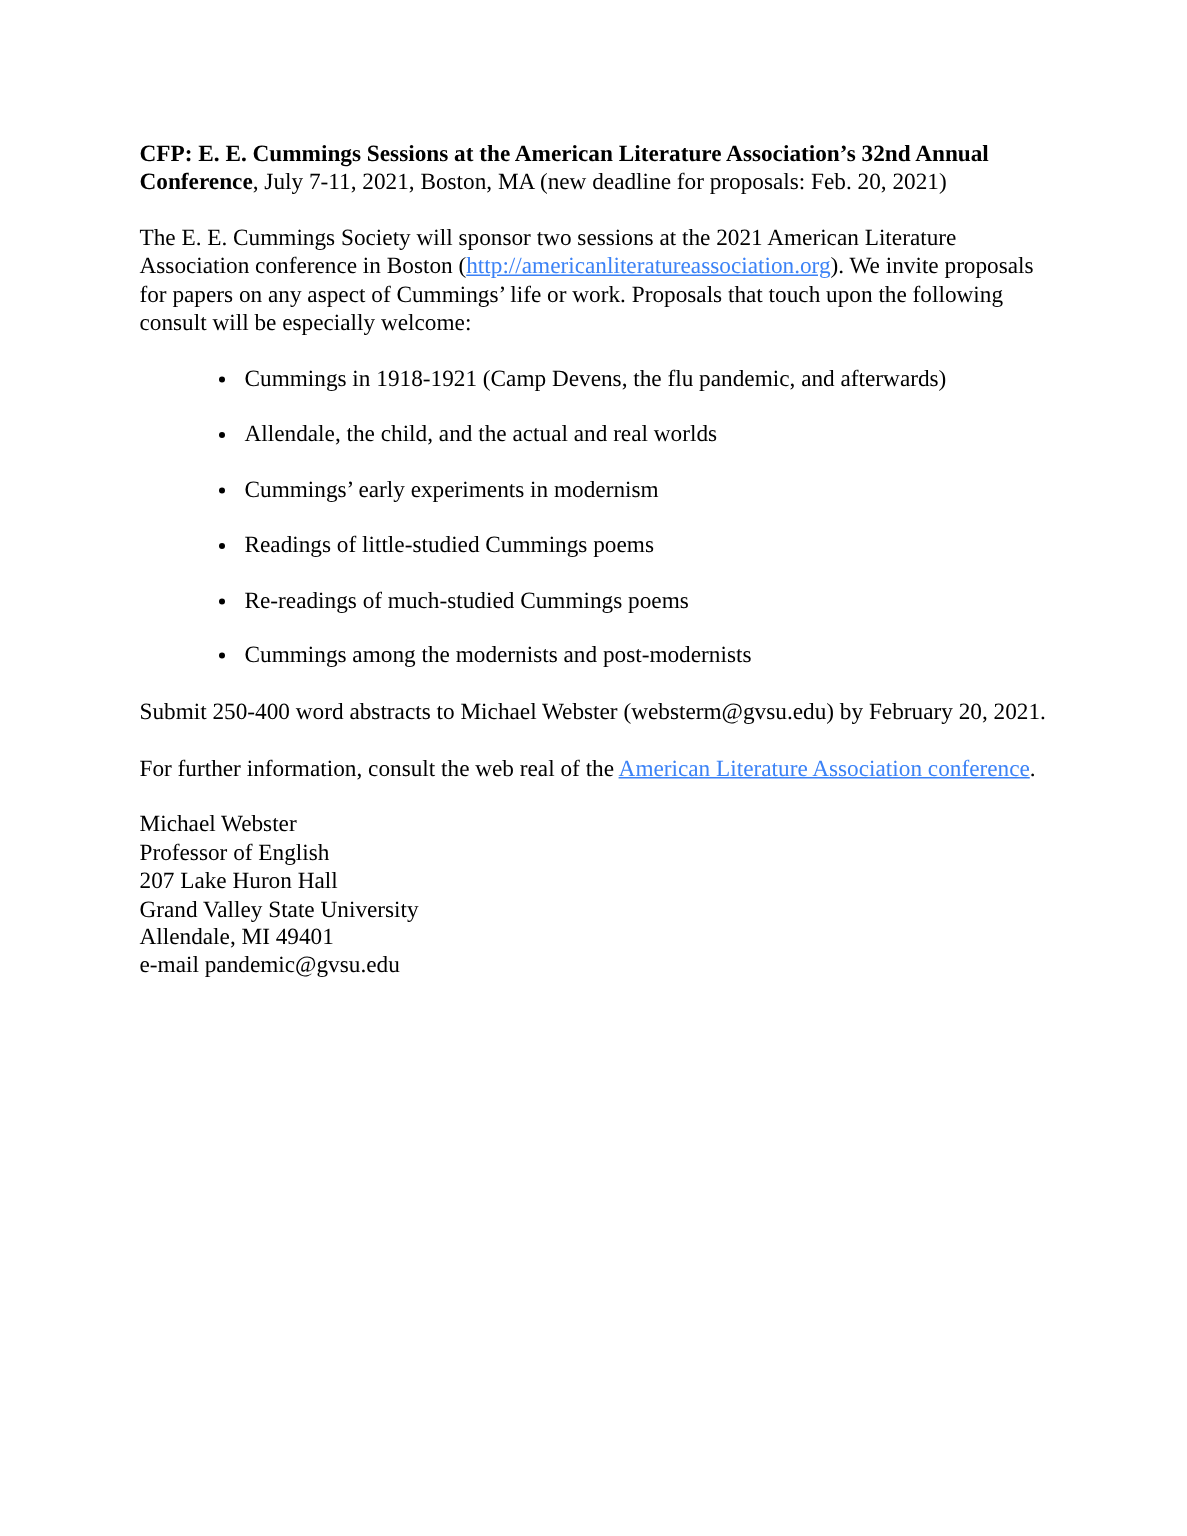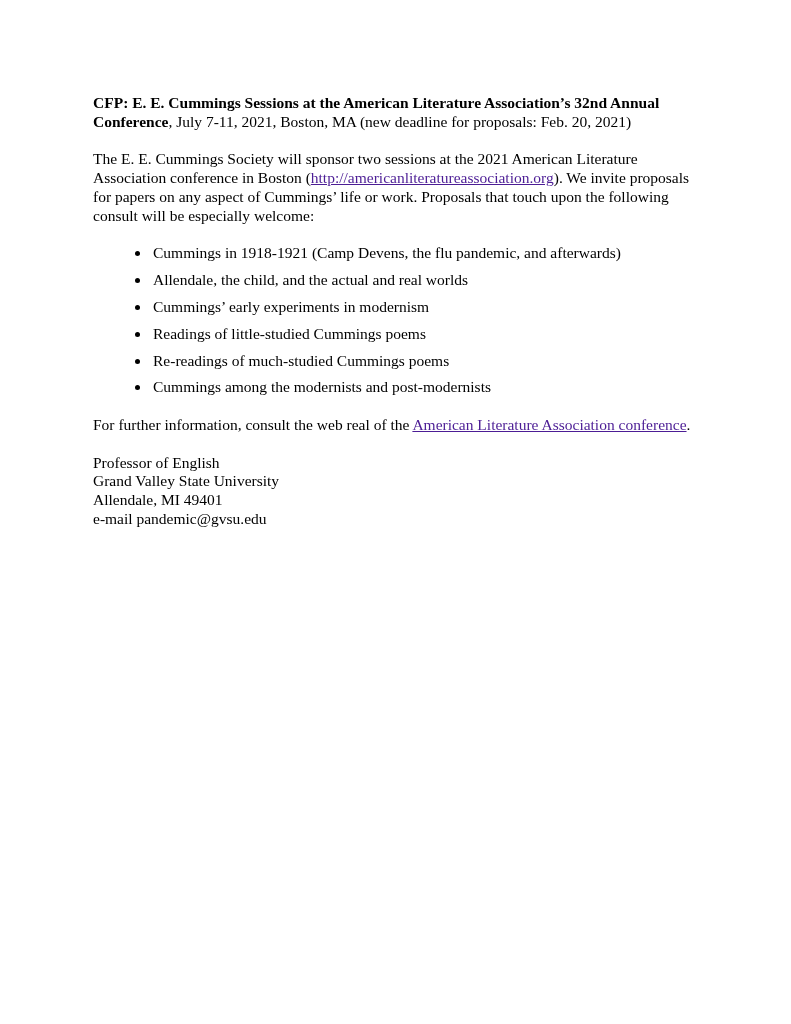--- a/index.html
+++ b/index.html
@@ -25,31 +25,31 @@
     color: #000000;
     -webkit-font-smoothing: antialiased;
   }
   p {
     margin: 0 0 18.8px 0;
   }
   .title strong {
     font-weight: bold;
   }
   a.doc-link {
-    color: #4c1d95;
+    color: #3b82f6;
     text-decoration: underline;
     cursor: pointer;
   }
   ul.topics {
     margin: 0 0 18.8px 0;
     padding-left: 50px;
     list-style-type: disc;
   }
   ul.topics li {
-    margin: 8px;
+    margin: 18px;
     padding-left: 2px;
   }
   .signature div {
     margin: 0;
   }
 </style>
 </head>
 <body>
 
 <div class="page">
@@ -61,24 +61,27 @@
 
     <ul class="topics">
       <li>Cummings in 1918-1921 (Camp Devens, the flu pandemic, and afterwards)</li>
       <li>Allendale, the child, and the actual and real worlds</li>
       <li>Cummings’ early experiments in modernism</li>
       <li>Readings of little-studied Cummings poems</li>
       <li>Re-readings of much-studied Cummings poems</li>
       <li>Cummings among the modernists and post-modernists</li>
     </ul>
 
+    <p>Submit 250-400 word abstracts to Michael Webster (websterm@gvsu.edu) by February 20, 2021.</p>
 
     <p><span>For further information, consult the web real of the </span><a class="doc-link">American Literature Association conference</a><span>.</span></p>
 
     <div class="signature">
+      <div>Michael Webster</div>
       <div>Professor of English</div>
+      <div>207 Lake Huron Hall</div>
       <div>Grand Valley State University</div>
       <div>Allendale, MI 49401</div>
       <div>e-mail pandemic@gvsu.edu</div>
     </div>
 
   </div>
 </div>
 
 </body></html>

